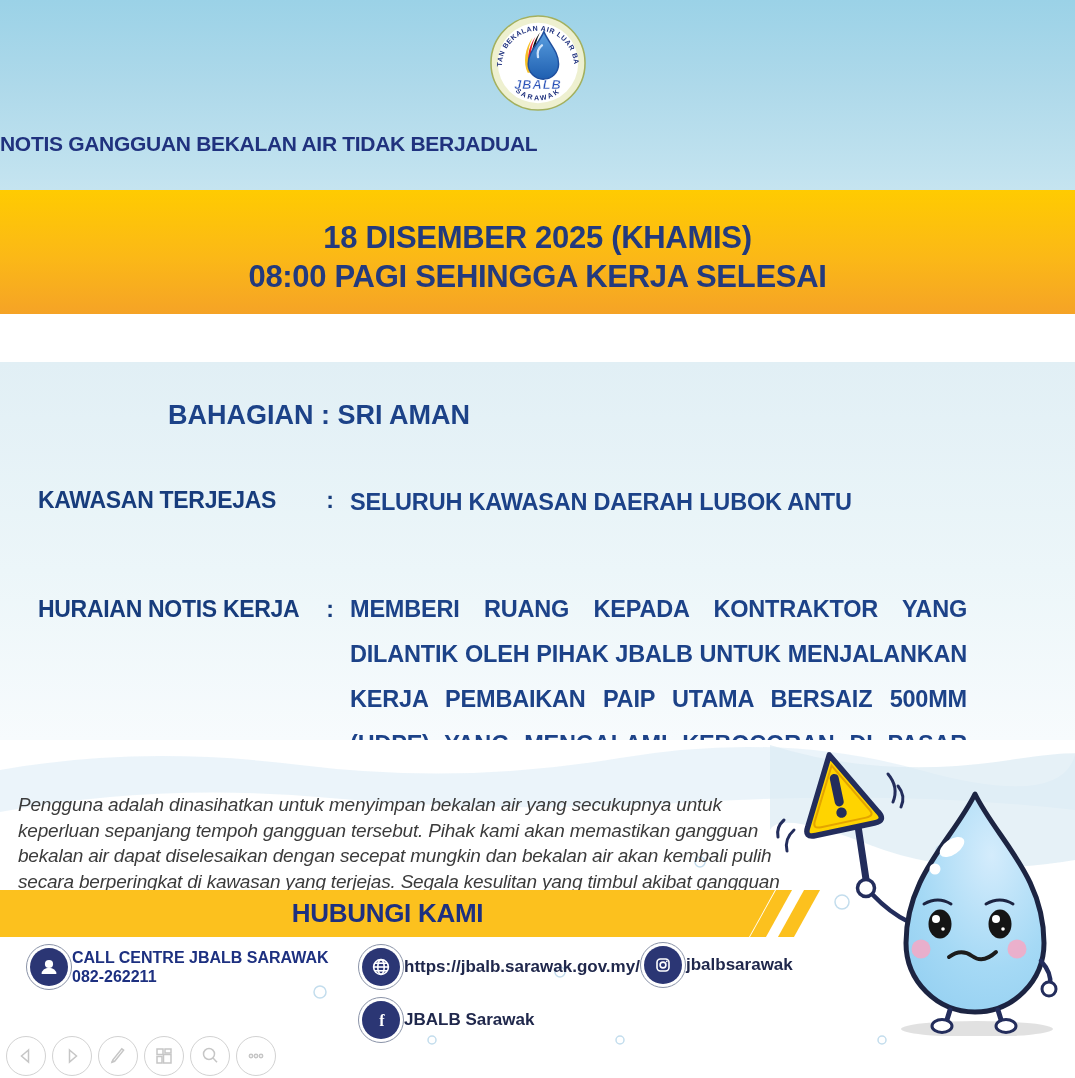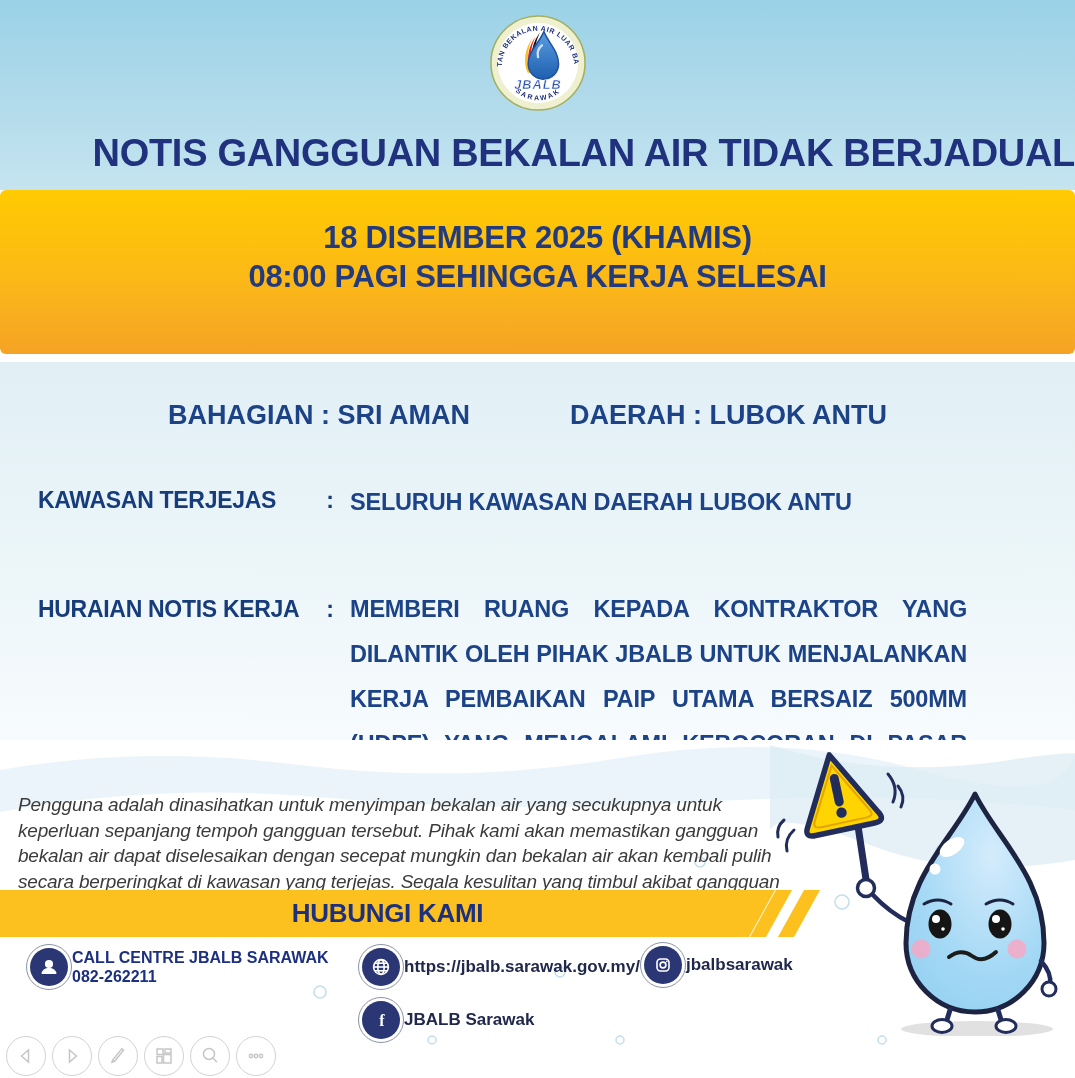--- a/index.html
+++ b/index.html
@@ -4,27 +4,27 @@
 <style>
   * { margin:0; padding:0; box-sizing:border-box; }
   html,body { width:1075px; height:1078px; overflow:hidden; background:#fff;
               font-family:"Liberation Sans", sans-serif; }
   .screen { position:relative; width:1075px; height:1078px; background:#fff; overflow:hidden; }
 
   
   .top-section { position:absolute; left:0; top:0; width:1075px; height:190px;
                  background:linear-gradient(180deg,#9bd2e7 0%,#aed9ea 45%,#c5e4f0 100%); }
   .logo-wrap { position:absolute; left:0; right:0; top:14px; display:flex; justify-content:center; }
-  .notice-title { position:absolute; left:0; right:0; top:132px; text-align:right;
-                  font-size:38px; font-weight:bold; color:#20327e; letter-spacing:-0.3px; }
-
-  
-  .date-banner { position:absolute; left:0; top:190px; width:1075px; height:164px;
+  .notice-title { position:absolute; left:0; right:0; top:132px; text-align:left;
+                  font-size:21px; font-weight:bold; color:#20327e; letter-spacing:-0.3px; }
+
+  
+  .date-banner { position:absolute; left:0; top:190px; width:1075px; height:124px;
                  background:linear-gradient(180deg,#ffcb01 0%,#fbb817 55%,#f5a326 100%);
-                 text-align:center; padding-top:30px;border-radius:6px; }
+                 text-align:center; padding-top:30px; }
   .date-line { font-size:31px; font-weight:bold; color:#233a7d; letter-spacing:-0.3px; }
   .date-line + .date-line { margin-top:3px; }
 
   
   .info-section { position:absolute; left:0; top:362px; width:1075px; height:378px;
                   background:linear-gradient(180deg,#e1eff5 0%,#ecf6f9 55%,#f7fbfd 100%); }
   .region-row { position:absolute; top:38px; left:0; width:945px; height:32px; }
   .bahagian { position:absolute; left:168px; font-size:27px; font-weight:bold; color:#1c4288; }
   .daerah   { position:absolute; left:570px; font-size:27px; font-weight:bold; color:#1c4288; }
   .detail-row { position:absolute; left:38px; display:grid; grid-template-columns:272px 40px 617px; }
@@ -109,21 +109,20 @@
   </div>
 
   <div class="date-banner">
     <div class="date-line">18 DISEMBER 2025 (KHAMIS)</div>
     <div class="date-line">08:00 PAGI SEHINGGA KERJA SELESAI</div>
   </div>
 
   <div class="info-section">
     <div class="region-row">
       <span class="bahagian">BAHAGIAN : SRI AMAN</span>
-      <span class="daerah">DAERAH : LUBOK ANTU</span>
     </div>
     <div class="detail-row row-kawasan">
       <span class="detail-label">KAWASAN TERJEJAS</span>
       <span class="detail-colon">:</span>
       <span class="detail-value">SELURUH KAWASAN DAERAH LUBOK ANTU</span>
     </div>
     <div class="detail-row row-huraian">
       <span class="detail-label">HURAIAN NOTIS KERJA</span>
       <span class="detail-colon">:</span>
       <span class="detail-value">MEMBERI RUANG KEPADA KONTRAKTOR YANG DILANTIK OLEH PIHAK JBALB UNTUK MENJALANKAN KERJA PEMBAIKAN PAIP UTAMA BERSAIZ 500MM (HDPE) YANG MENGALAMI KEBOCORAN DI PASAR LUBOK ANTU</span>

